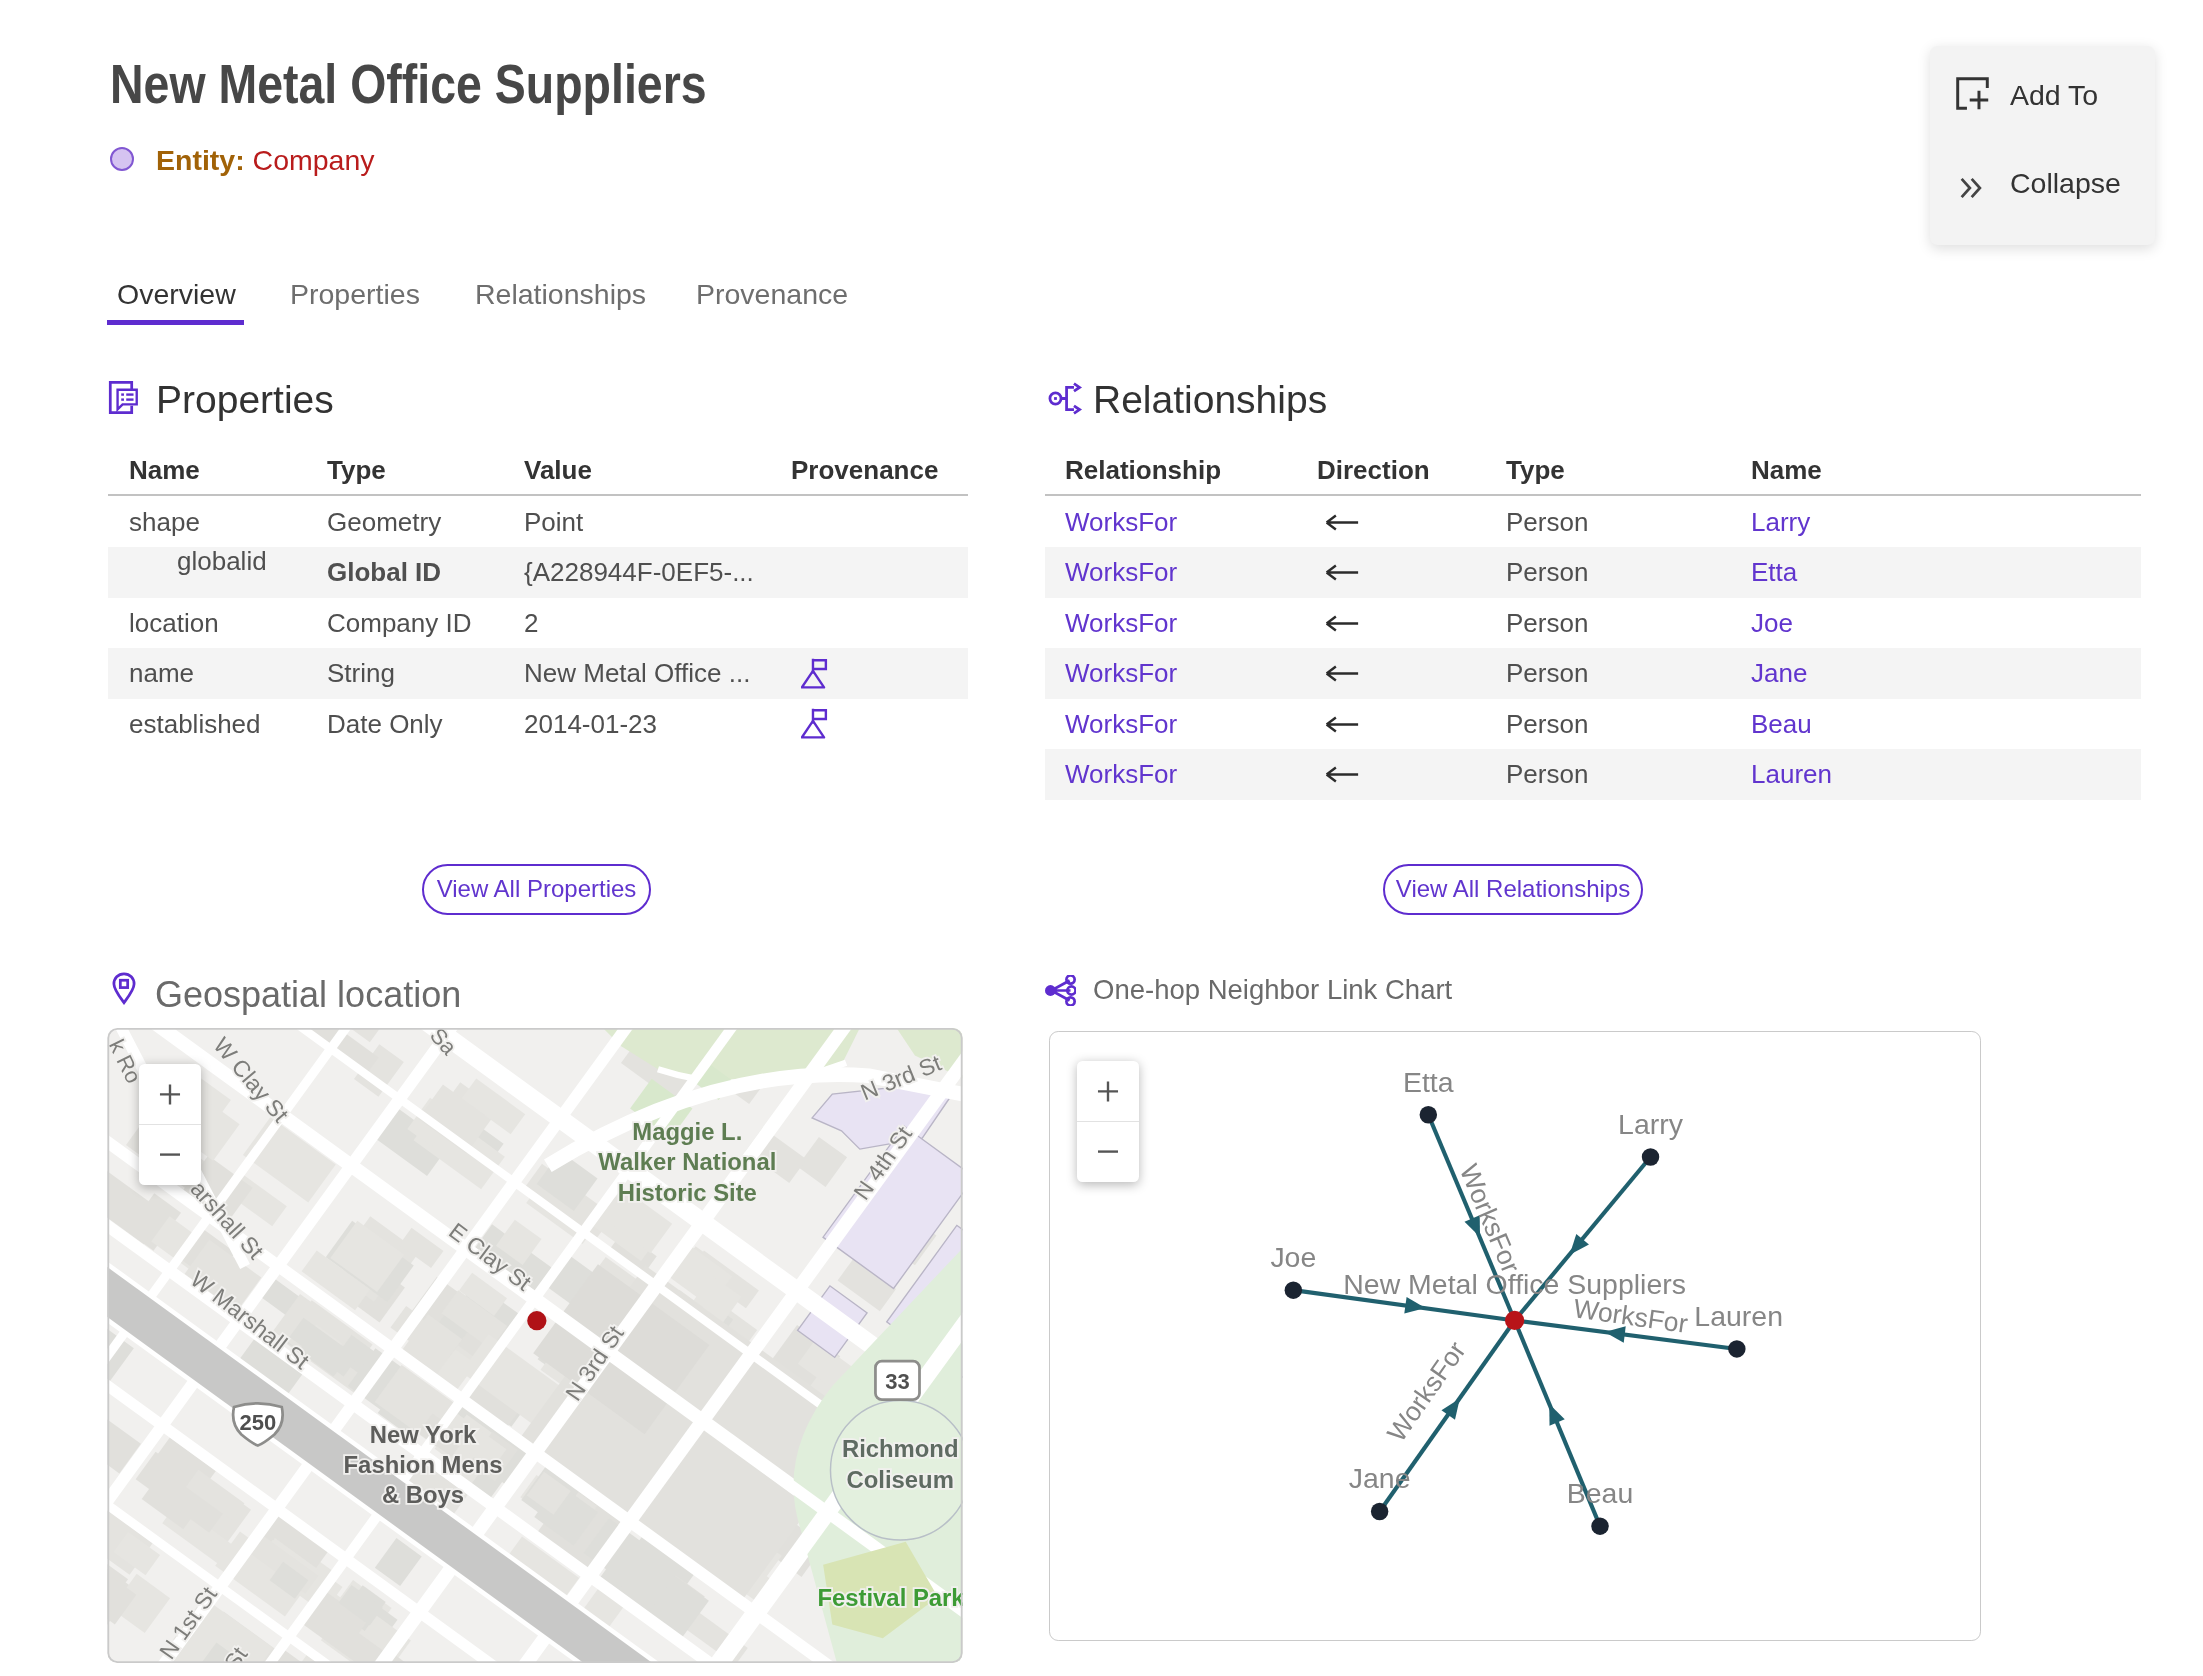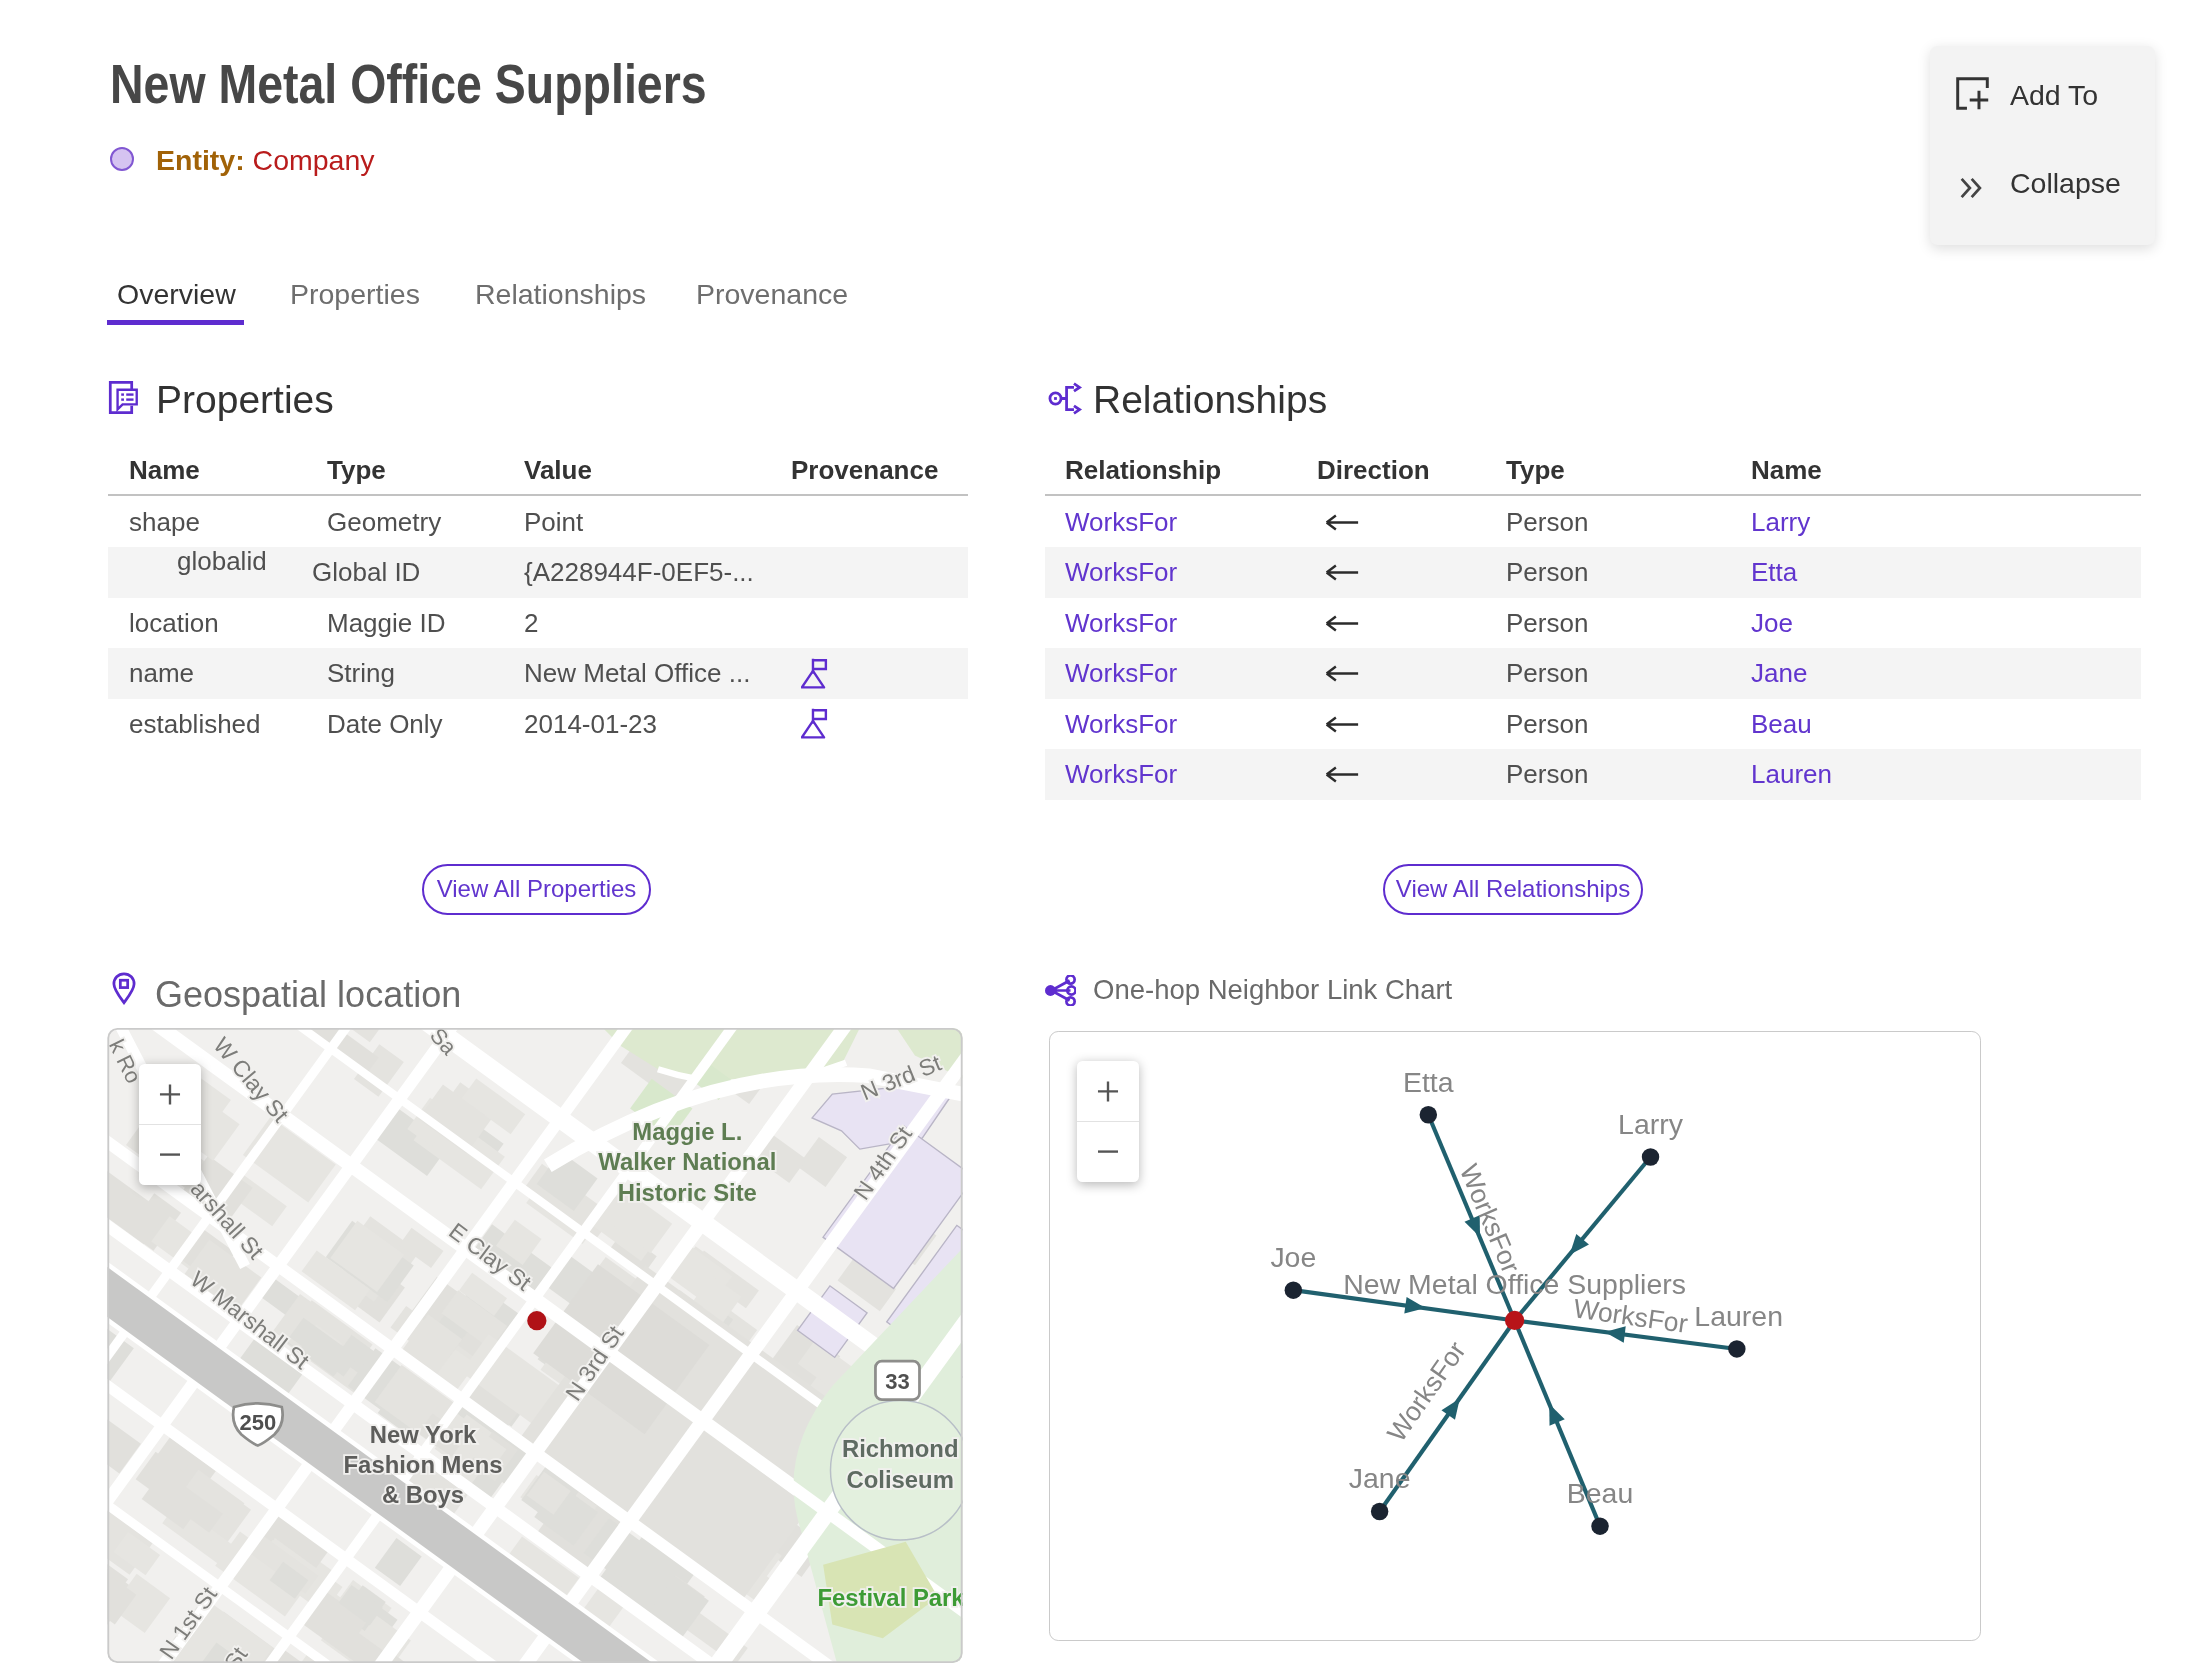--- a/index.html
+++ b/index.html
@@ -58,25 +58,25 @@
 <div class="hcell" style="left:327px;top:448px;">Type</div>
 <div class="hcell" style="left:524px;top:448px;">Value</div>
 <div class="hcell" style="left:791px;top:448px;">Provenance</div>
 <div class="abs" style="left:108px;top:494px;width:860px;height:1.8px;background:#c2c2c2;"></div>
 <div style="position:absolute;left:108px;top:497px;width:860px;height:51px;"></div>
 <div class="cell" style="left:129px;top:497px;">shape</div>
 <div class="cell" style="left:327px;top:497px;">Geometry</div>
 <div class="cell" style="left:524px;top:497px;">Point</div>
 <div style="position:absolute;left:108px;top:547px;width:860px;height:51px;background:#f4f4f4;"></div>
 <div class="cell" style="left:129px;top:536px;margin-left:48px;">globalid</div>
-<div class="cell" style="left:312px;top:547px;">Global ID</div>
+<div class="cell" style="left:327px;top:547px;font-weight:bold;">Global ID</div>
 <div class="cell" style="left:524px;top:547px;">{A228944F-0EF5-...</div>
 <div style="position:absolute;left:108px;top:598px;width:860px;height:51px;"></div>
 <div class="cell" style="left:129px;top:598px;">location</div>
-<div class="cell" style="left:327px;top:598px;">Maggie ID</div>
+<div class="cell" style="left:327px;top:598px;">Company ID</div>
 <div class="cell" style="left:524px;top:598px;">2</div>
 <div style="position:absolute;left:108px;top:648px;width:860px;height:51px;background:#f4f4f4;"></div>
 <div class="cell" style="left:129px;top:648px;">name</div>
 <div class="cell" style="left:327px;top:648px;">String</div>
 <div class="cell" style="left:524px;top:648px;">New Metal Office ...</div>
 <div style="position:absolute;left:801px;top:657px;width:35px;height:35px;"><svg width="35" height="35" viewBox="0 0 38 38">
       <path d="M 13 2 L 13 18 M 13 3.5 L 27 3.5 L 27 13 L 13 13" stroke="#5E2CCF" stroke-width="2.6" fill="none"></path>
       <path d="M 13 15 L 25 33 L 1 33 Z" stroke="#5E2CCF" stroke-width="2.6" fill="none" stroke-linejoin="round"></path>
     </svg></div>
 <div style="position:absolute;left:108px;top:699px;width:860px;height:51px;"></div>

